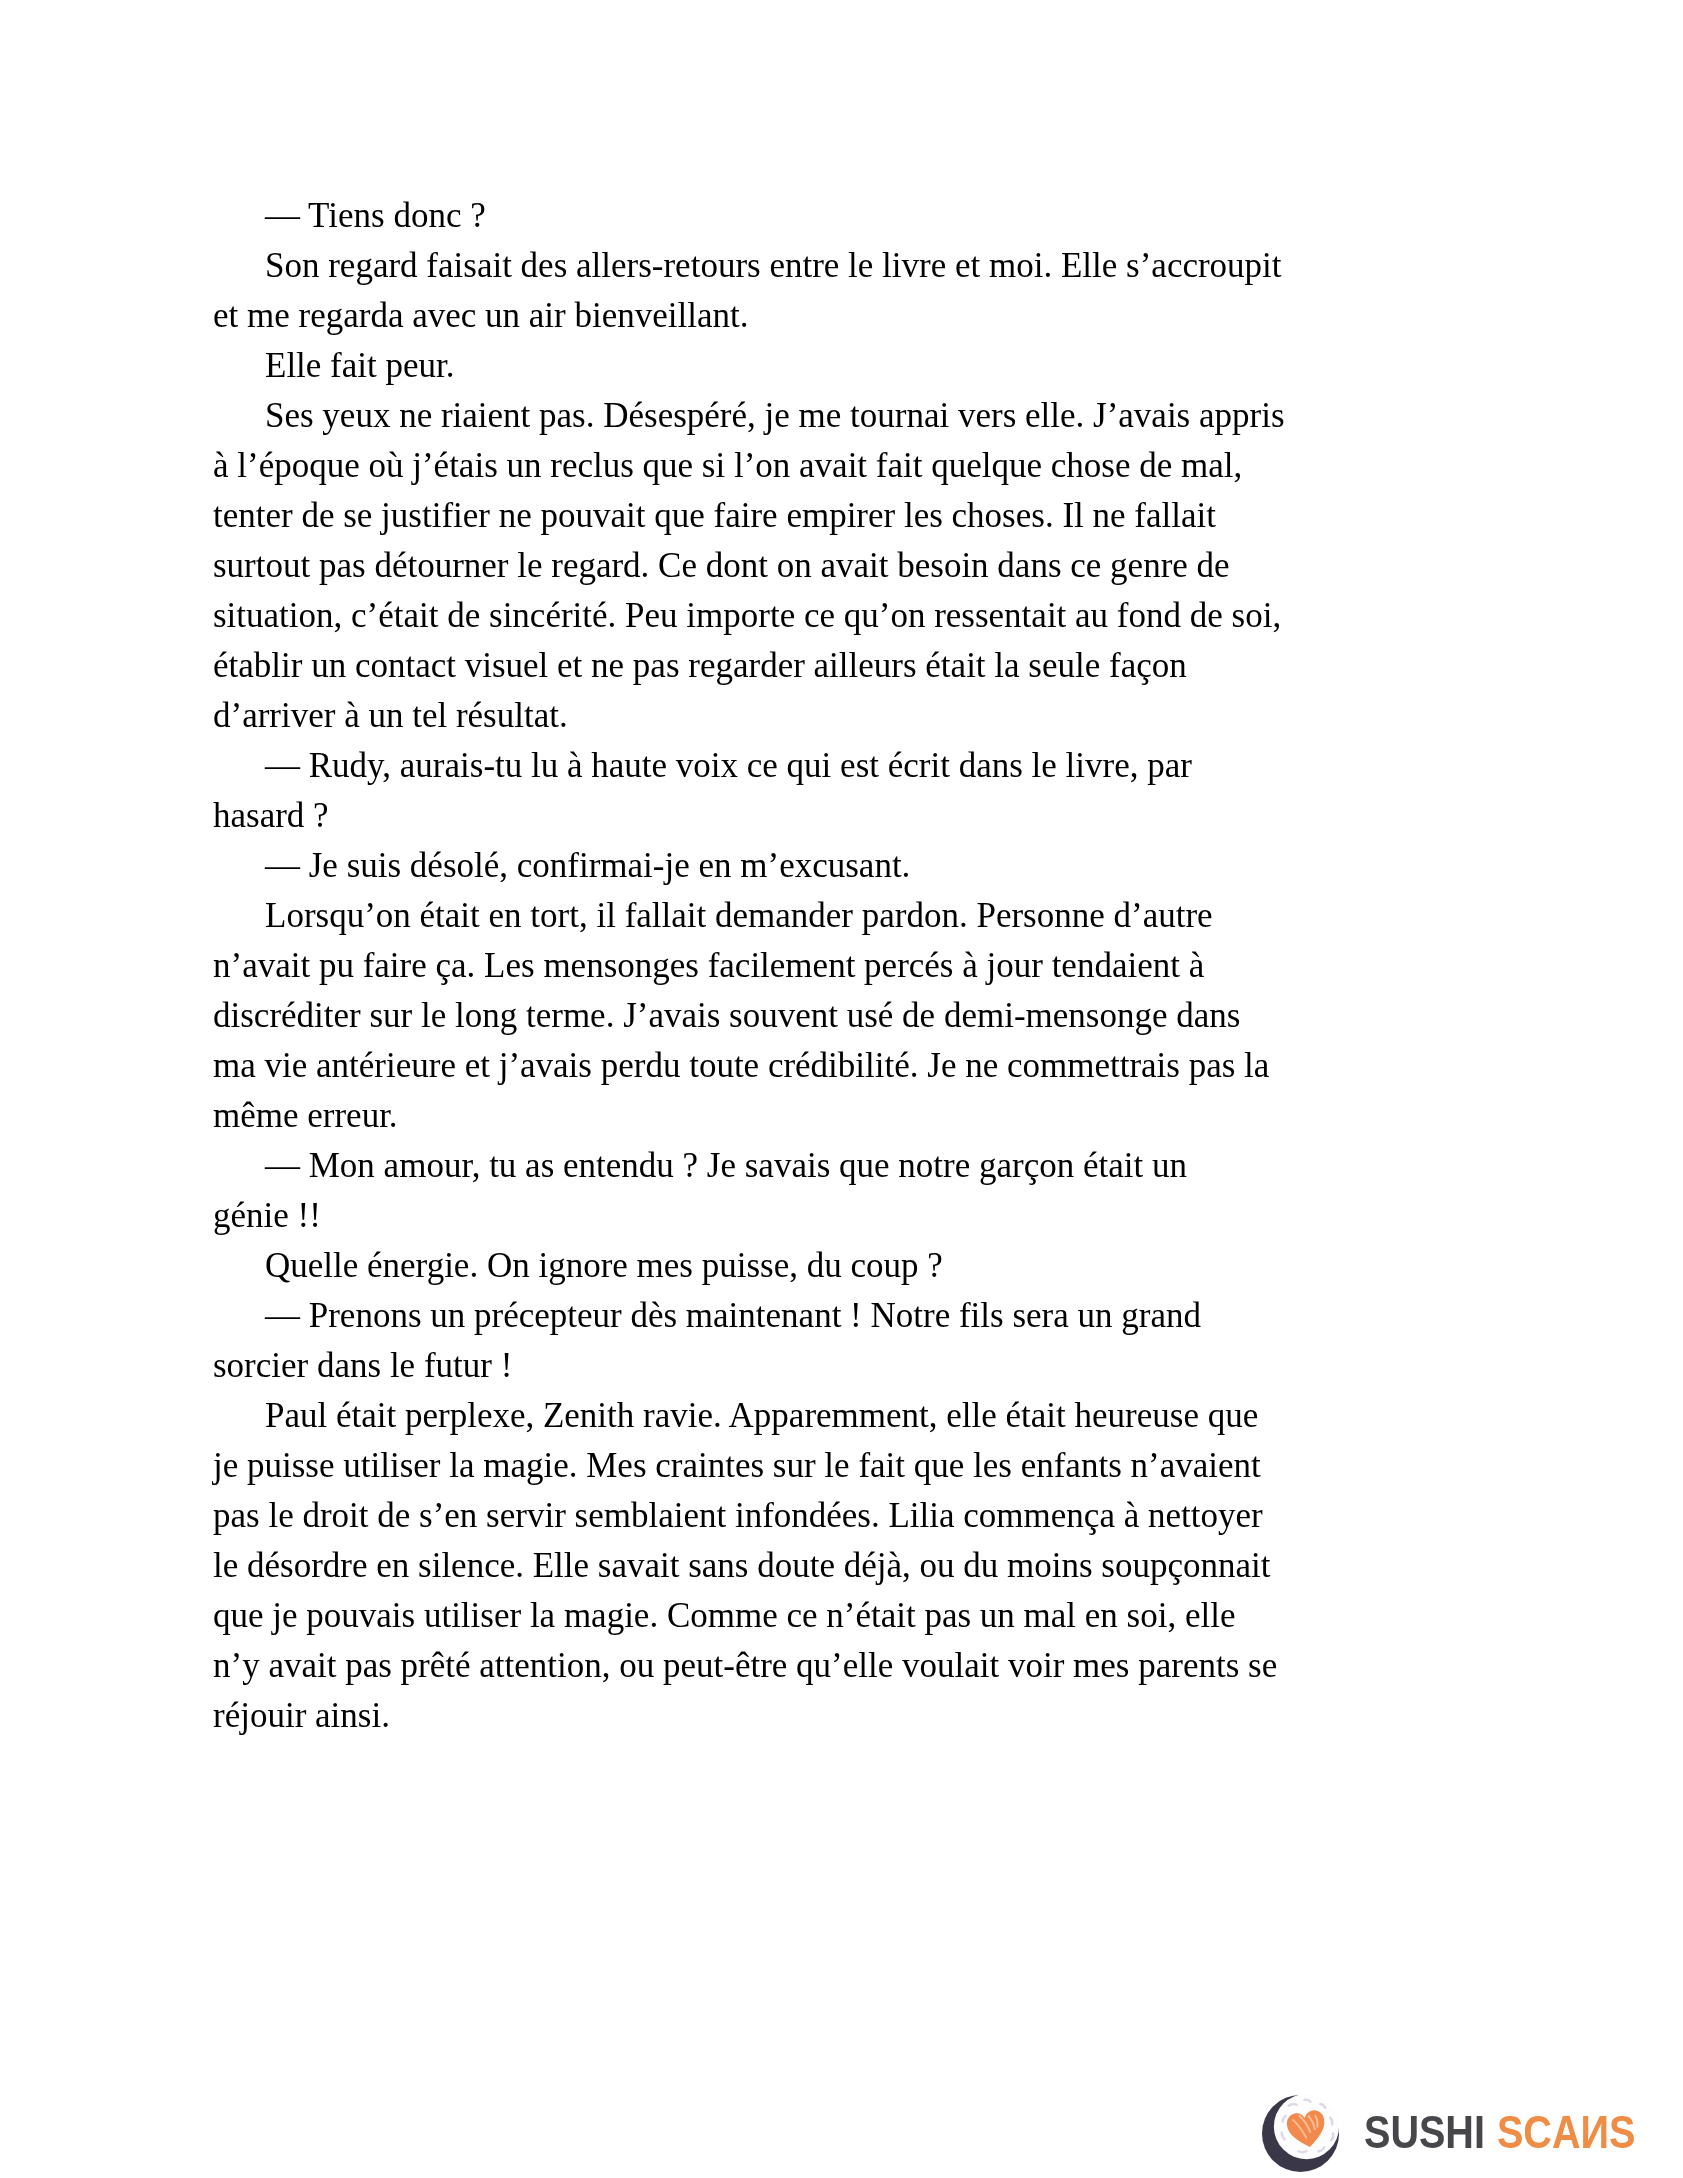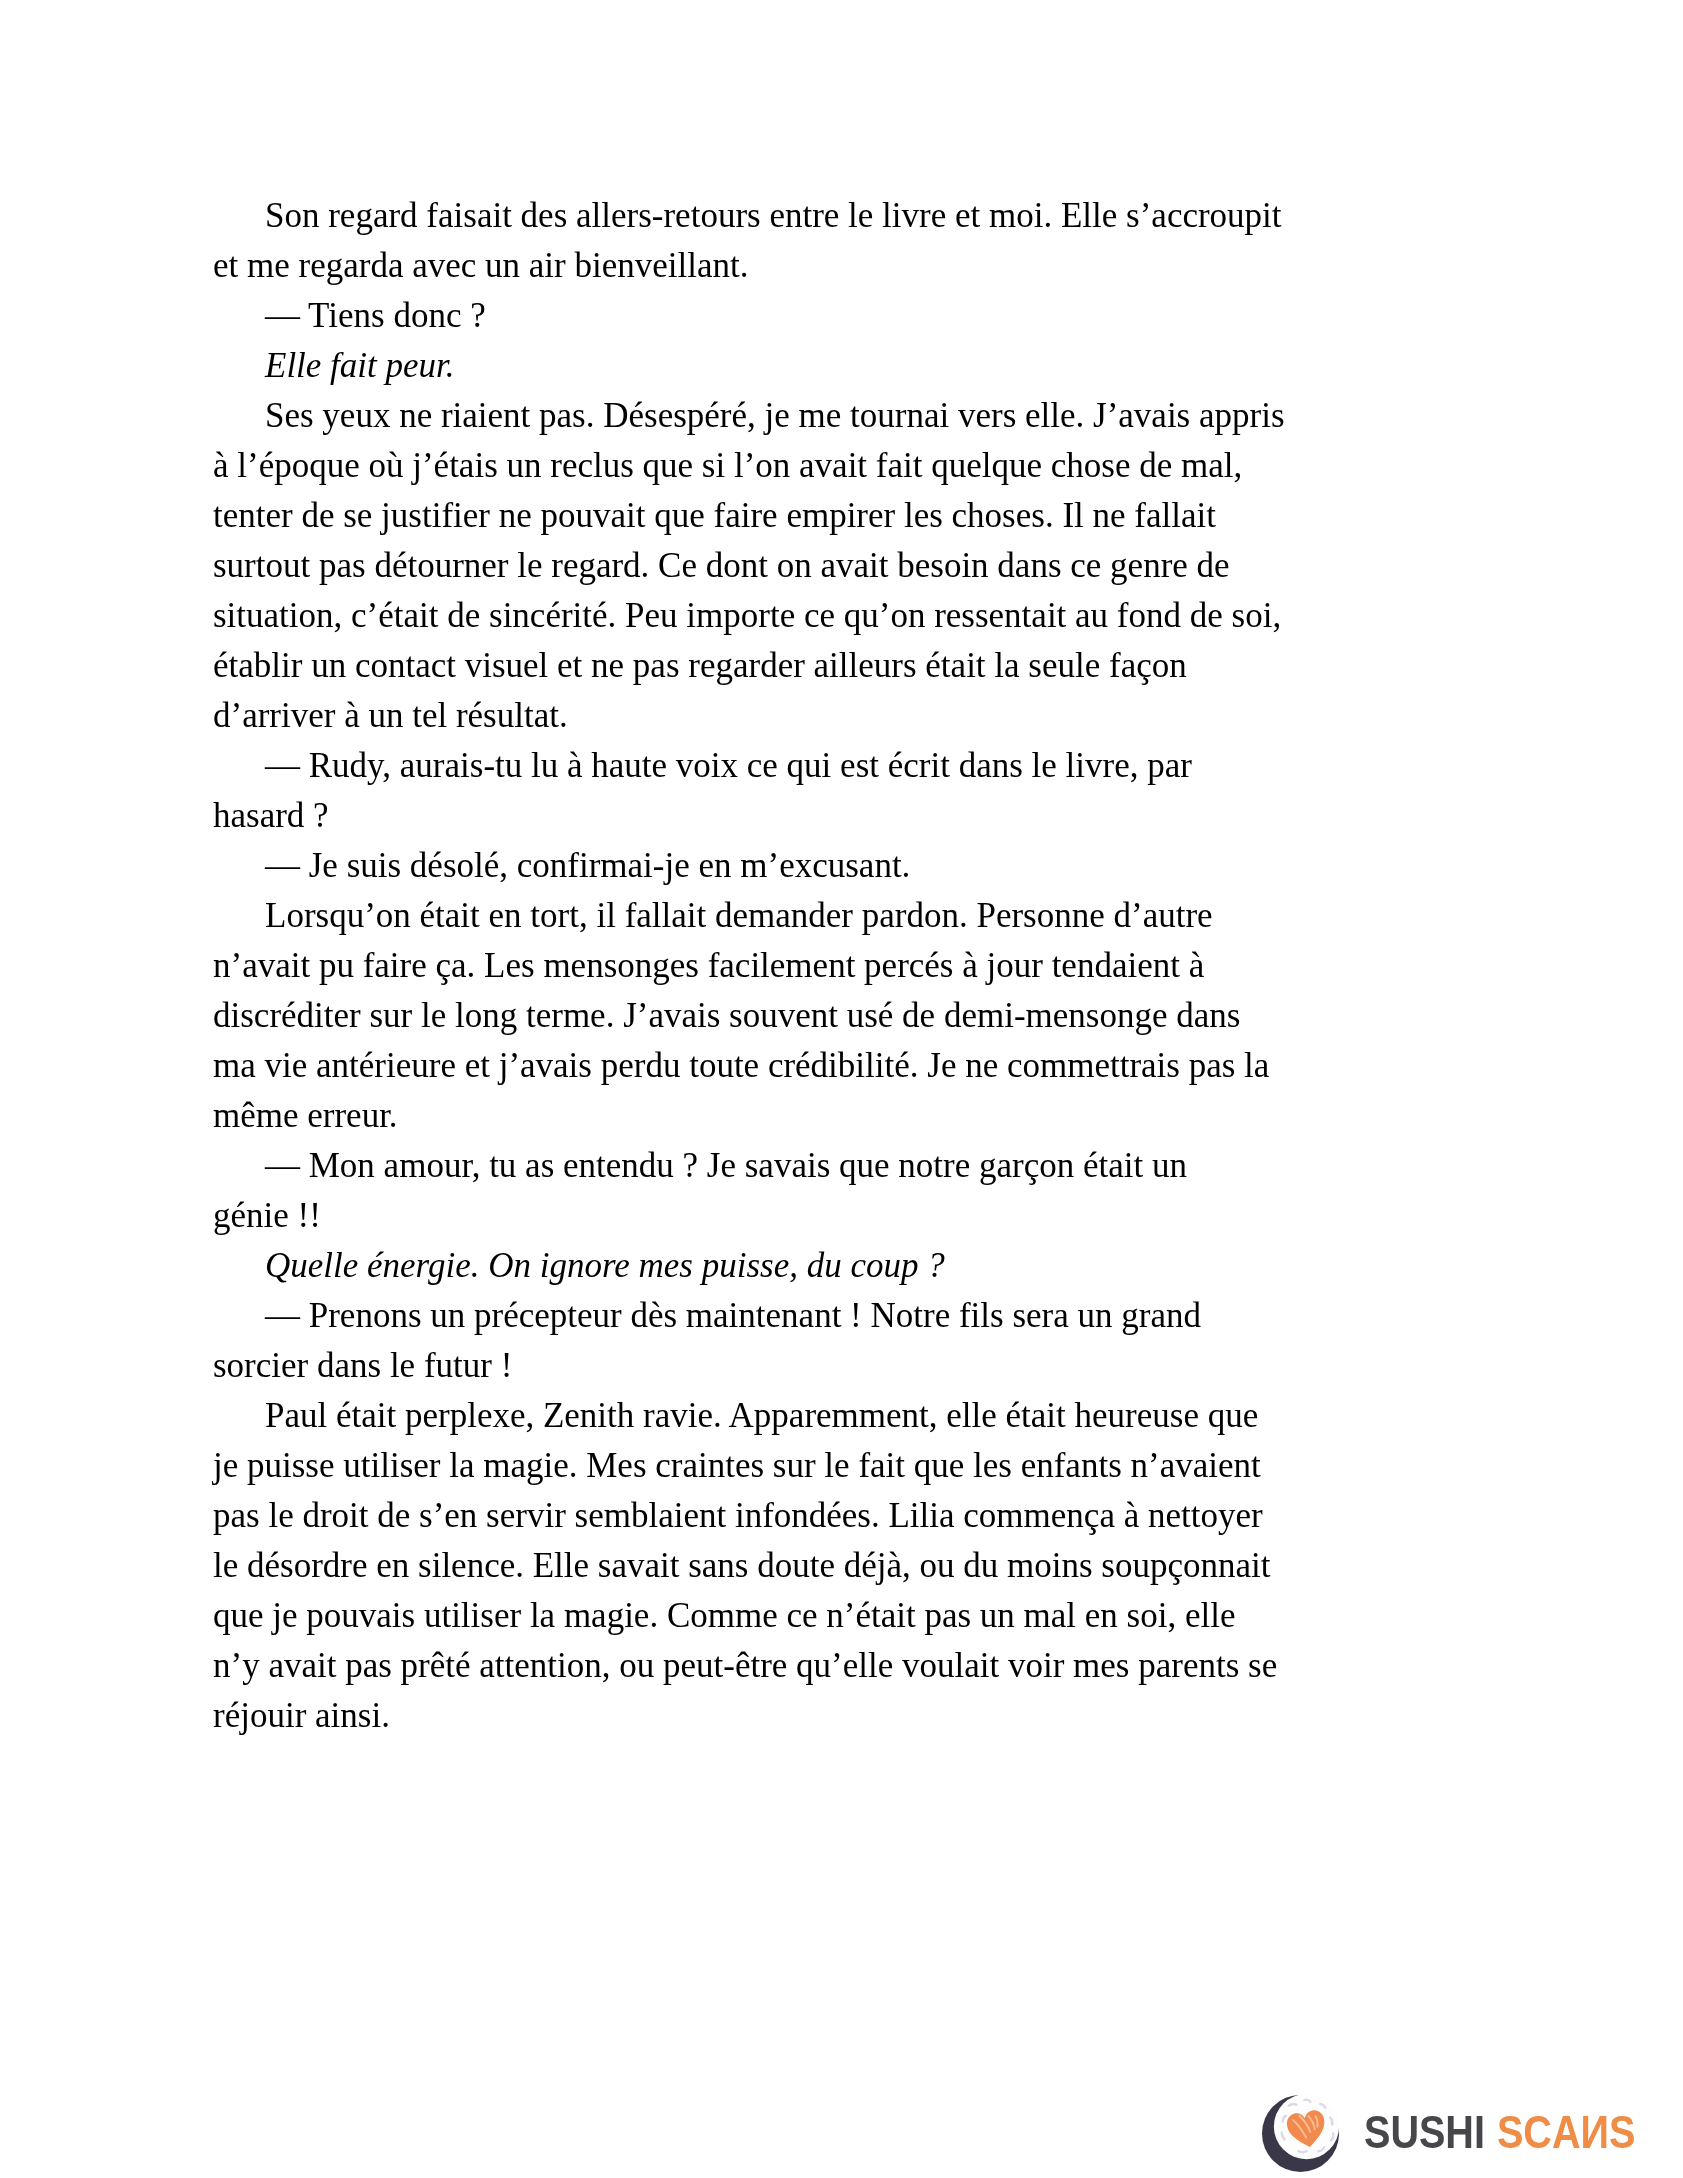--- a/index.html
+++ b/index.html
@@ -20,21 +20,21 @@
     width: 1297px;
     color: #000000;
     font-size: 35px;
     line-height: 50px;
   }
   .text-block p {
     margin: 0;
     text-indent: 52px;
     white-space: pre; 
   }
-  .text-block p.italic { font-style: italic; }
+  .text-block p.italic { }
 
   .logo {
     position: absolute;
     left: 1261px; top: 2089px;
     height: 85px;
     display: flex;
     align-items: center;
     justify-content: space-between;
   }
   .logo-icon { width: 83px; height: 83px; flex: 0 0 auto; }
@@ -52,23 +52,23 @@
   }
   .logo-word-sushi { color: #47464b; }
   .logo-word-scans { color: #ef8c45; margin-left: 14px; }
 </style>
 </head>
 <body>
 
 <div class="page">
 
   <div class="text-block">
+    <p>— Tiens donc ?</p>
     <p>Son regard faisait des allers-retours entre le livre et moi. Elle s’accroupit
 et me regarda avec un air bienveillant.</p>
-    <p>— Tiens donc ?</p>
     <p class="italic">Elle fait peur.</p>
     <p>Ses yeux ne riaient pas. Désespéré, je me tournai vers elle. J’avais appris
 à l’époque où j’étais un reclus que si l’on avait fait quelque chose de mal,
 tenter de se justifier ne pouvait que faire empirer les choses. Il ne fallait
 surtout pas détourner le regard. Ce dont on avait besoin dans ce genre de
 situation, c’était de sincérité. Peu importe ce qu’on ressentait au fond de soi,
 établir un contact visuel et ne pas regarder ailleurs était la seule façon
 d’arriver à un tel résultat.</p>
     <p>— Rudy, aurais-tu lu à haute voix ce qui est écrit dans le livre, par
 hasard ?</p>

